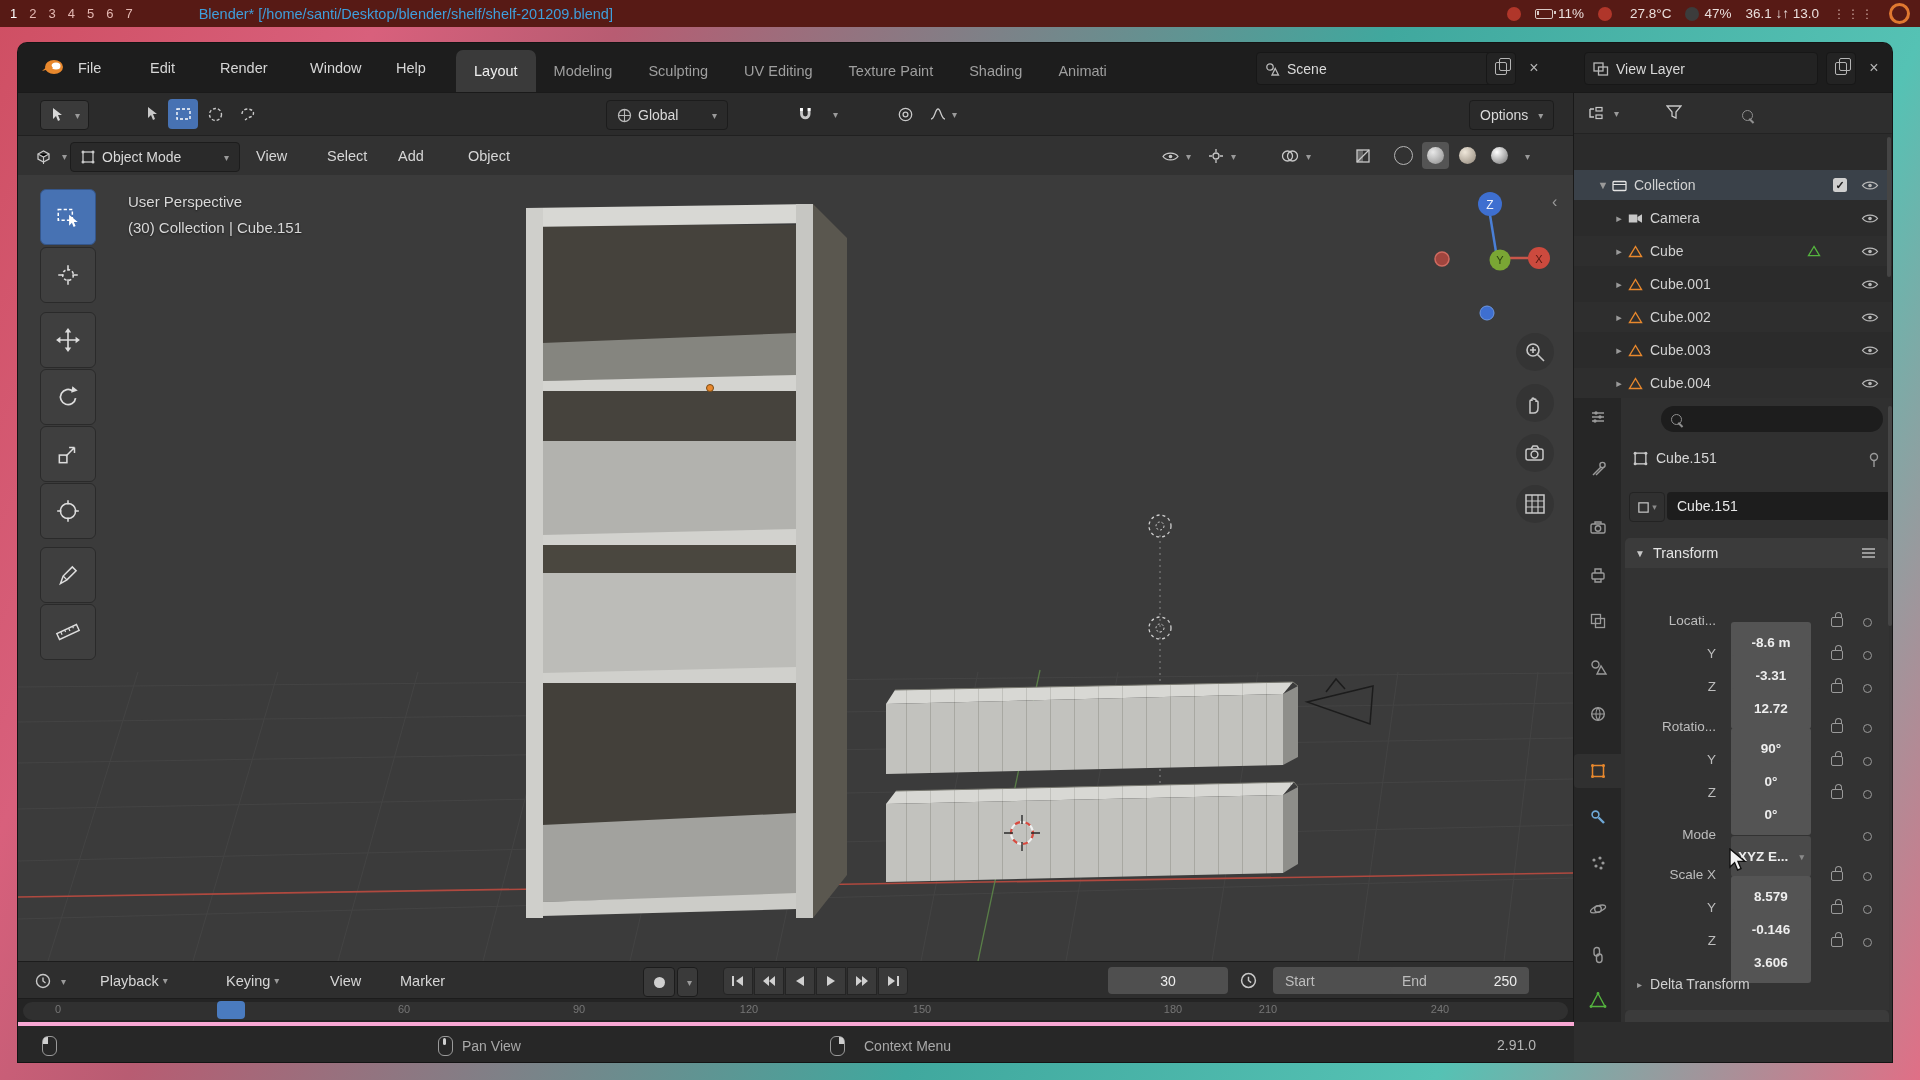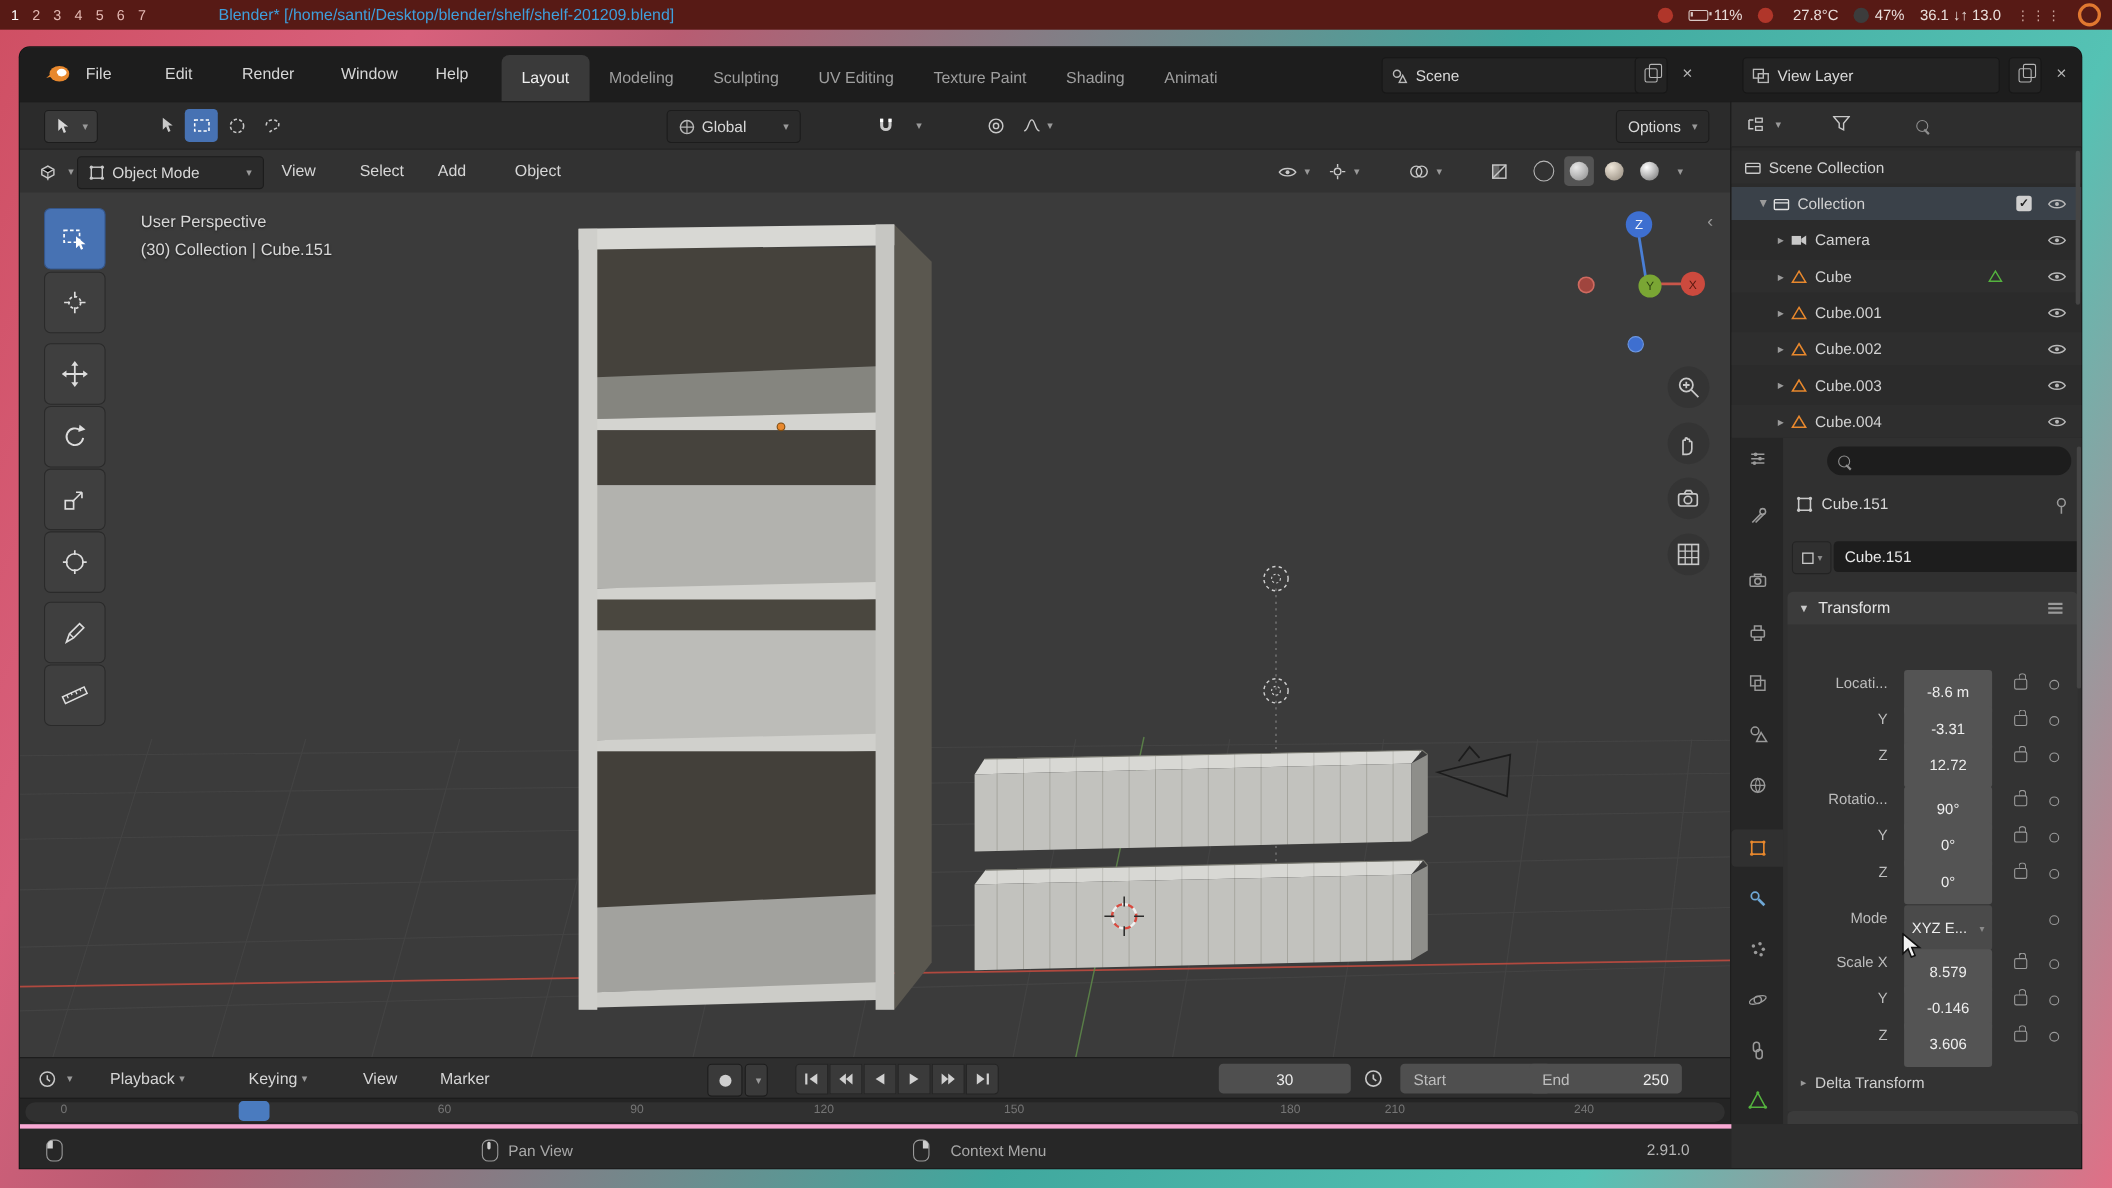--- a/index.html
+++ b/index.html
@@ -88,21 +88,21 @@
   .searchbox{position:absolute;left:40px;top:8px;width:212px;height:26px;background:#1d1d1d;border-radius:13px;display:flex;align-items:center;padding-left:10px;gap:6px;}
   .mag{display:inline-block;width:9px;height:9px;border:1.6px solid #8f8f8f;border-radius:50%;position:relative;}
   .mag::after{content:'';position:absolute;left:7px;top:7px;width:6px;height:1.8px;background:#8f8f8f;transform:rotate(45deg);transform-origin:0 0;}
   .pcrumb{position:absolute;left:12px;top:52px;display:flex;align-items:center;gap:8px;font-size:14px;color:#d8d8d8;}
   .pname{position:absolute;left:46px;top:94px;width:214px;height:28px;background:#1d1d1d;border-radius:4px;display:flex;align-items:center;padding-left:10px;font-size:14px;color:#e8e8e8;}
   .pnameicon{position:absolute;left:8px;top:94px;width:34px;height:28px;background:#303030;border:1px solid #232323;border-radius:4px;display:flex;align-items:center;justify-content:center;gap:2px;}
   .phead{position:absolute;left:4px;top:140px;width:264px;height:30px;background:#3b3b3b;border-radius:5px 5px 0 0;display:flex;align-items:center;font-size:14.5px;color:#e4e4e4;gap:8px;padding-left:10px;box-sizing:border-box;}
   .pbody{position:absolute;left:4px;top:170px;width:264px;height:442px;background:#333333;}
   .prow{position:absolute;left:0;width:272px;height:27px;}
   .plabel{position:absolute;right:177px;top:5px;font-size:13.5px;color:#bdbdbd;white-space:nowrap;}
-  .pfield{position:absolute;left:110px;top:1px;width:80px;height:41px;background:#545454;border-radius:3px;display:flex;align-items:center;justify-content:center;font-size:13.5px;color:#eeeeee;}
+  .pfield{position:absolute;left:110px;top:14px;width:80px;height:41px;background:#545454;border-radius:3px;display:flex;align-items:center;justify-content:center;font-size:13.5px;color:#eeeeee;font-weight:bold;}
   .pselect{justify-content:space-between;padding:0 7px;width:66px;background:#4a4a4a;}
   .ilock{position:absolute;left:210px;top:9px;width:10px;height:8px;border:1.4px solid #9a9a9a;border-radius:2px;}
   .ilock::before{content:'';position:absolute;left:3px;top:-6px;width:5px;height:5px;border:1.4px solid #9a9a9a;border-bottom:none;border-radius:4px 4px 0 0;}
   .idot{position:absolute;left:242px;top:10px;width:7px;height:7px;border:1.4px solid #9a9a9a;border-radius:50%;}
   .hamb{width:13px;height:2px;background:#9a9a9a;box-shadow:0 4px 0 #9a9a9a,0 -4px 0 #9a9a9a;}
 
   
   #statusbar{left:0;top:979px;width:1556px;height:40px;background:#272727;border-top:4px solid #f9a8d4;font-size:14px;color:#a8a8a8;}
   .mouse{display:inline-block;width:13px;height:18px;border:1.5px solid #9a9a9a;border-radius:6px;position:relative;}
   .mouse::before{content:'';position:absolute;background:#cfcfcf;}
@@ -657,28 +657,20 @@
           <span class="car">▾</span>
         </div>
         <span class="abs" style="left:92px;top:12px;">
           <svg width="16" height="14" viewBox="0 0 16 14">
               <path d="M1 1h14L10 7v6l-4-2V7z" fill="none" stroke="#c8c8c8" stroke-width="1.3"></path>
             </svg>
         </span>
         <span class="abs" style="left:168px;top:14px;"><span class="mag"></span></span>
       </div>
 
-      <div class="orow" style="top:44px;background:#2e2e2e;">
-        <span style="width:12px;"></span>
-        <svg width="15" height="13" viewBox="0 0 15 13" style="margin-right:7px;">
-            <rect x="1" y="2.5" width="13" height="9" rx="1" fill="none" stroke="#c8c8c8" stroke-width="1.3"></rect>
-            <path d="M1 5.5h13" stroke="#c8c8c8" stroke-width="1.1"></path>
-          </svg>
-        <span>Scene Collection</span>
-      </div>
 
       <div class="orow" style="top:77px;background:#3a4149;">
         <span style="width:22px;"></span>
           <span class="arr">▼</span>
         <svg width="15" height="13" viewBox="0 0 15 13" style="margin:0 7px 0 2px;">
             <rect x="1" y="2.5" width="13" height="9" rx="1" fill="none" stroke="#e3e3e3" stroke-width="1.3"></rect>
             <path d="M1 5.5h13" stroke="#e3e3e3" stroke-width="1.1"></path>
           </svg>
         <span>Collection</span>
         <span class="chk">✓</span>

